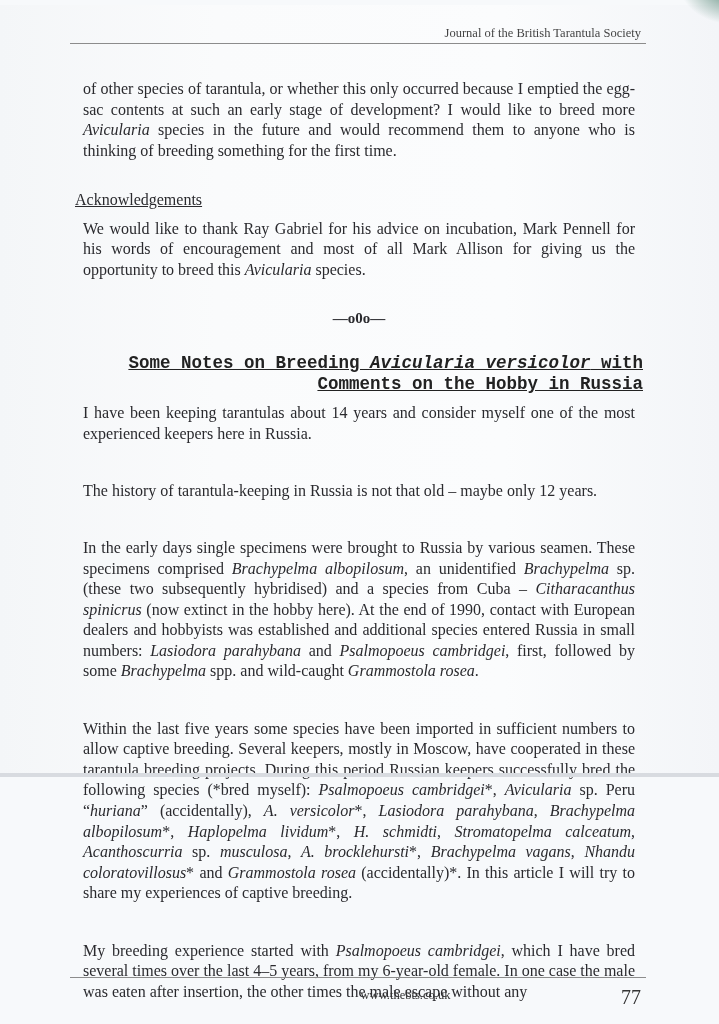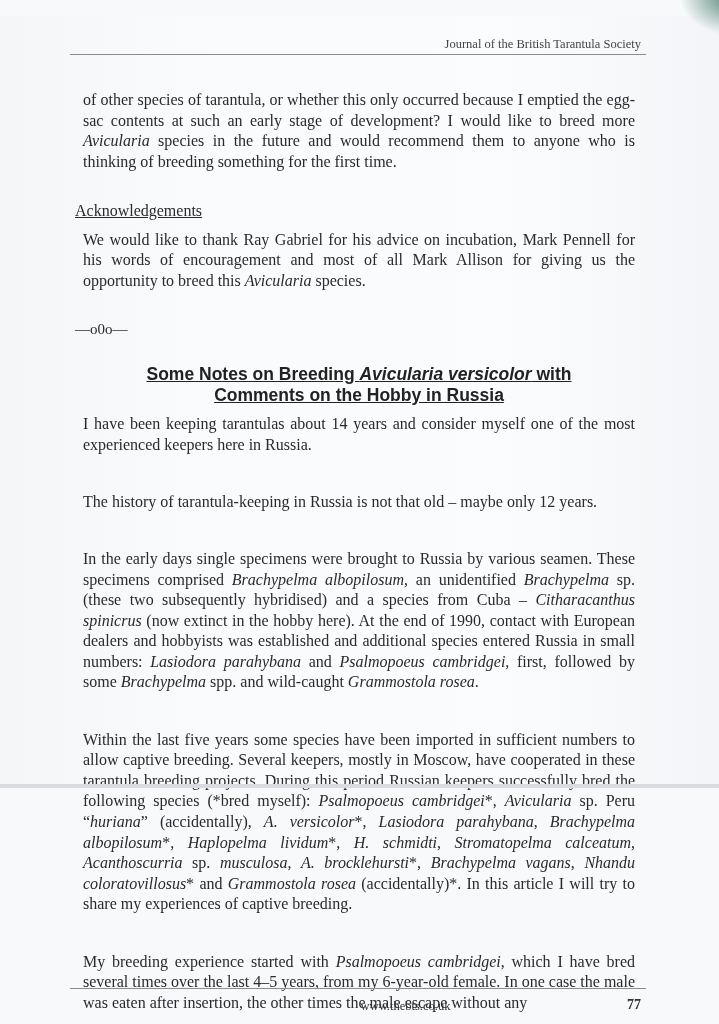--- a/index.html
+++ b/index.html
@@ -10,21 +10,21 @@
       width: 719px;
       height: 1024px;
       background: #f7f9fb;
       position: relative;
       overflow: hidden;
       font-family: "Liberation Serif", "DejaVu Serif", serif;
       color: #2a2a2e;
     }
     .page {
       position: absolute;
-      left: 0; top: 16px;
+      left: 0; top: 5px;
       width: 719px; height: 772px;
       background: linear-gradient(90deg, #f4f6f8 0%, #fafbfc 30%, #fbfcfd 70%, #f3f5f8 100%);
     }
     .corner-shadow {
       position: absolute;
       right: -30px; top: -30px;
       width: 70px; height: 50px;
       background: radial-gradient(ellipse at 80% 20%, #4f7f72 0%, #9fbab2 35%, rgba(255,255,255,0) 70%);
     }
     .bottom-edge {
@@ -59,30 +59,31 @@
     .content p {
       margin: 8px;
       text-align: justify;
     }
     .gap { height: 20.6px; }
     .ack-head {
       text-decoration: underline;
       display: block;
     }
     .sep {
-      font-weight: normal;
+      text-align: center;
+      font-weight: bold;
       font-size: 15px;
       margin: 28px 0 24px 0;
     }
     .title {
-      font-family: Liberation Sans, sans-serif;
+      font-family: Liberation Mono, monospace;
       font-weight: bold;
       font-size: 17.5px;
       line-height: 21px;
-      text-align: center;
+      text-align: right;
       color: #222;
     }
     .title span.u { text-decoration: underline; }
     .author-line {
       text-align: center;
       font-size: 16px;
       line-height: 20px;
       margin-bottom: 22px;
     }
     .author-line b { font-weight: bold; }
@@ -101,22 +102,22 @@
       left: 0; width: 719px;
       text-align: center;
       font-size: 12.5px;
       color: #333;
       padding-left: 46px;
     }
     .page-num {
       position: absolute;
       top: 981px;
       right: 78px;
-      font-size: 14px;
-      font-weight: bold;
+      font-size: 20px;
+      font-weight: normal;
       color: #333;
     }
   </style>
 </head>
 <body>
 
 <div class="page">
   <div class="corner-shadow"></div>
 
   <div class="running-head">Journal of the British Tarantula Society</div>

